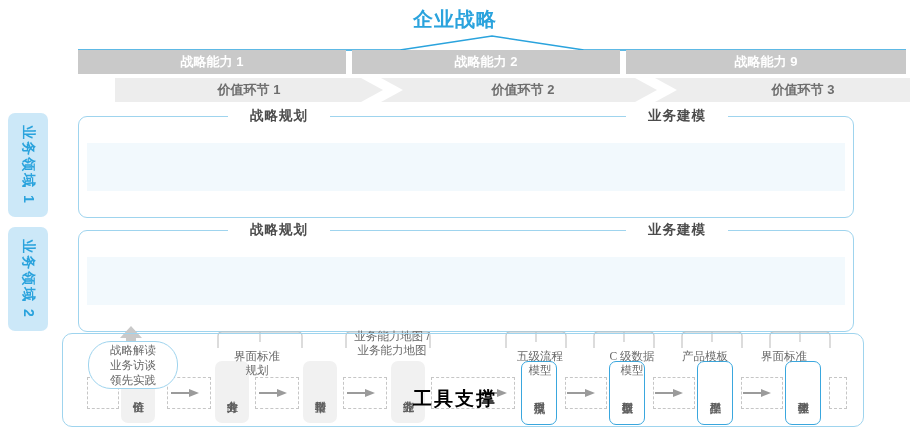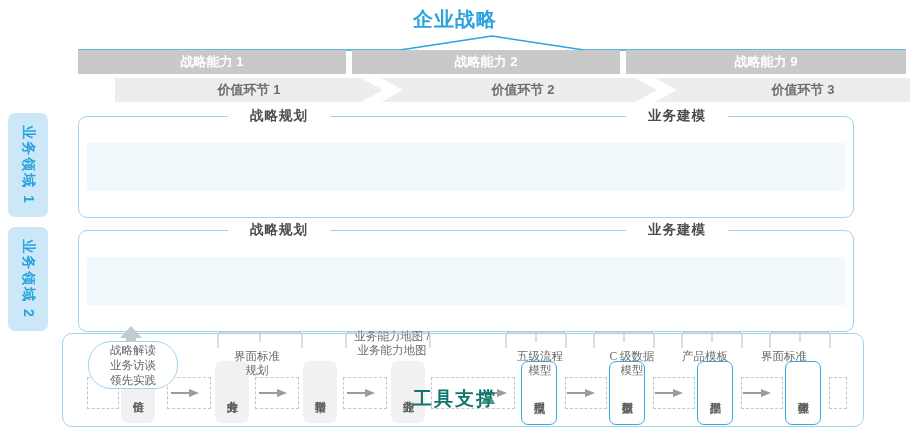--- a/index.html
+++ b/index.html
@@ -75,21 +75,21 @@
   .tool{position:absolute;text-align:center;font-size:11.5px;line-height:14px;
     color:#6a6a6a;white-space:nowrap;}
   .toolbox{position:absolute;border:1.2px solid #9fd4ee;border-radius:7px;
     background:#ffffff;display:flex;align-items:center;justify-content:center;
     text-align:center;font-size:11.5px;line-height:15px;color:#6a6a6a;}
 
   
   .footer{position:absolute;left:62px;top:333px;width:800px;height:92px;
     border:1.3px solid #9fd4ee;border-radius:10px;background:transparent;}
   .footer-txt{position:absolute;left:0;top:386px;width:910px;text-align:center;
-    font-size:19px;font-weight:bold;color:#0f766e;letter-spacing:2px;}
+    font-size:19px;font-weight:bold;color:#000000;letter-spacing:2px;}
 </style>
 </head>
 <body>
 
 <div class="stage">
 
   <div class="title-row">
     <div class="title-txt">企业战略</div>
   </div>
 

